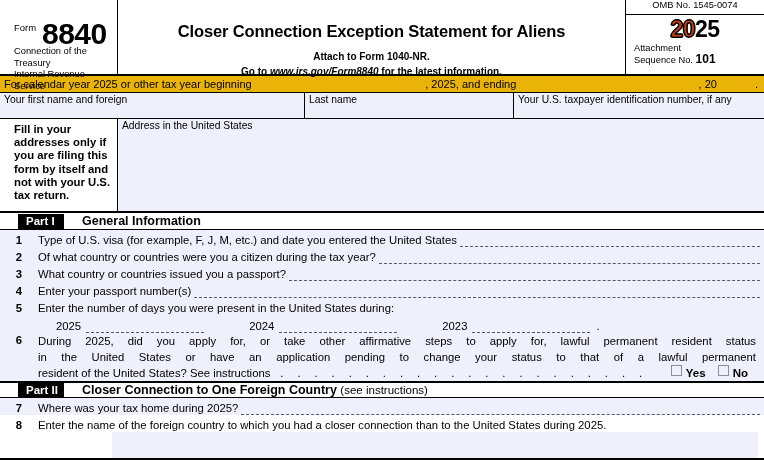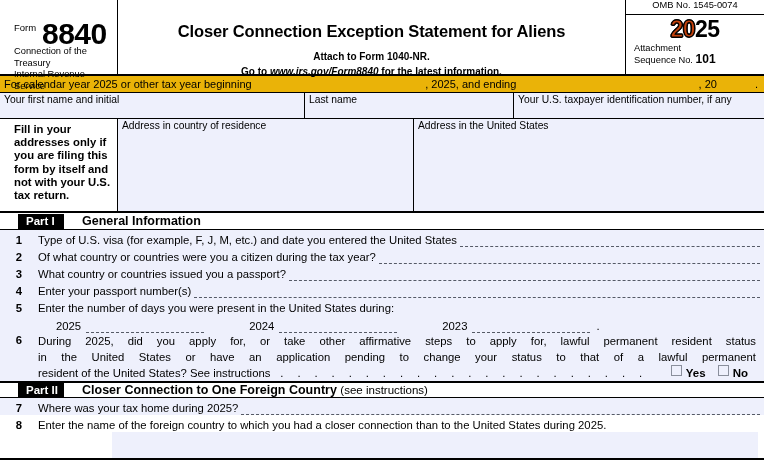--- a/index.html
+++ b/index.html
@@ -368,35 +368,32 @@
     <span class="cal-gap"></span>
     <span class="cal-mid">, 2025, and ending</span>
     <span class="cal-gap2"></span>
     <span class="cal-end">, 20</span>
     <span class="cal-gap3"></span>
     <span class="cal-dot">.</span>
   </div>
 
   <div class="name-row">
     <div class="name-cell nc1">
-      <span>Your first name and initial</span>
+      <span>Your first name and foreign</span>
     </div>
     <div class="name-cell nc2">
       <span>Last name</span>
     </div>
     <div class="name-cell nc3">
       <span>Your U.S. taxpayer identification number, if any</span>
     </div>
   </div>
 
   <div class="addr-row">
     <div class="addr-instr">Fill in your addresses only if you are filing this form by itself and not with your U.S. tax return.</div>
-    <div class="addr-box ab1">
-      <span>Address in country of residence</span>
-    </div>
     <div class="addr-box ab2">
       <span>Address in the United States</span>
     </div>
   </div>
 
   <div class="part-bar">
     <span class="part-tag">Part I</span>
     <span class="part-title">General Information</span>
   </div>
 

